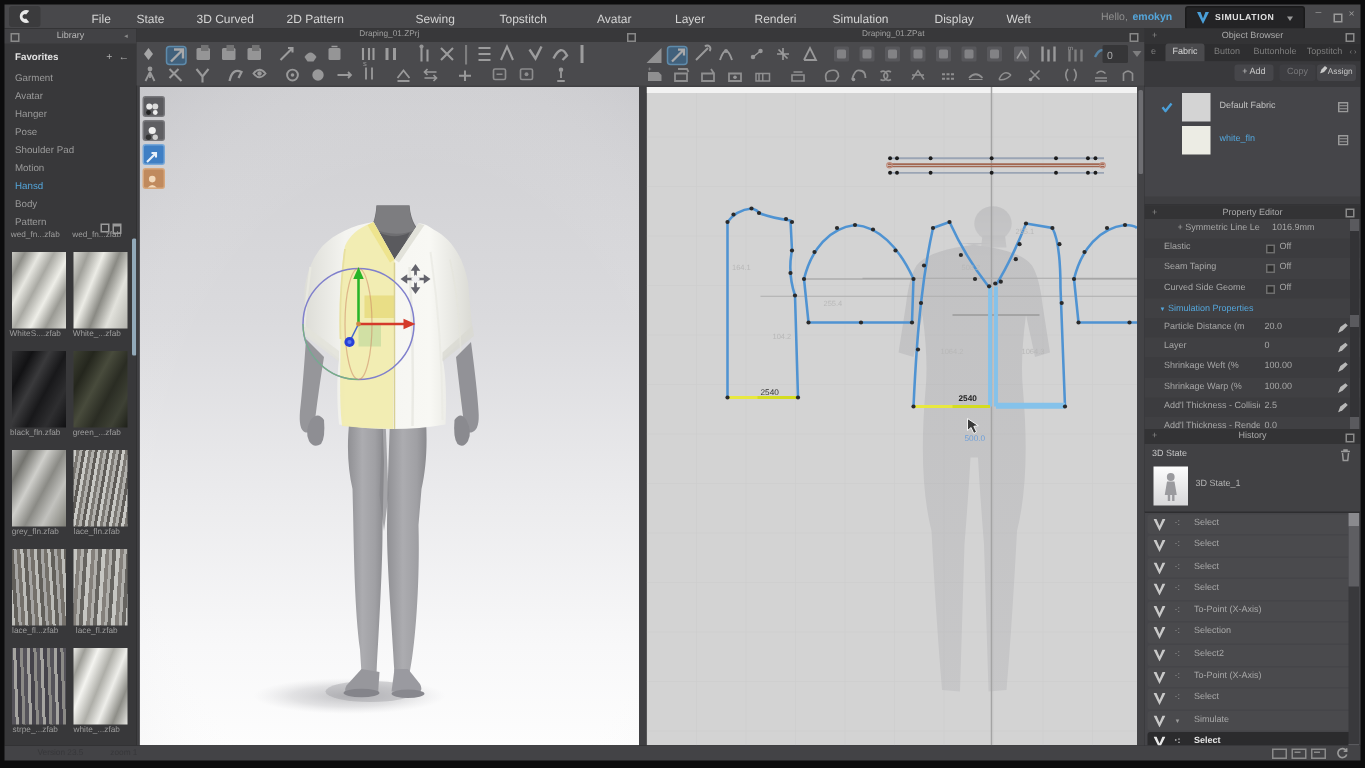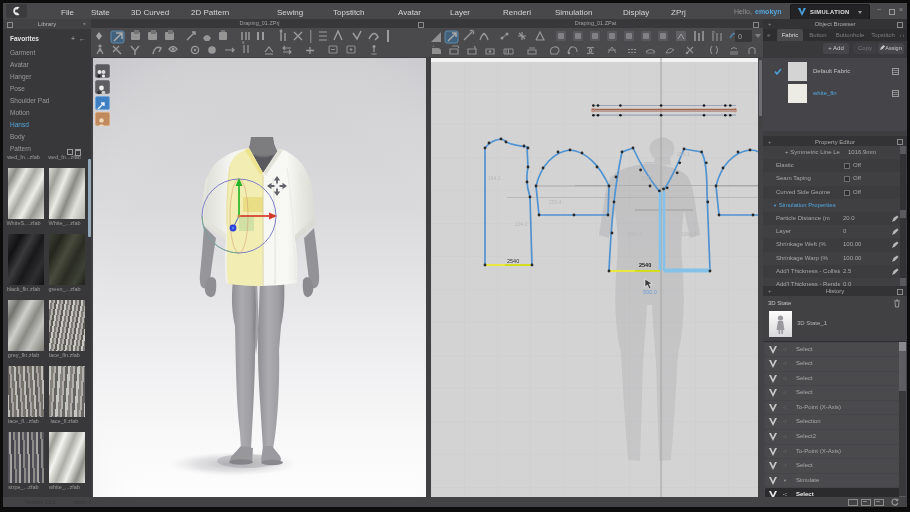--- a/index.html
+++ b/index.html
@@ -76,21 +76,21 @@
     <span class="mi" style="left:88px">State</span>
     <span class="mi" style="left:128px">3D Curved</span>
     <span class="mi" style="left:188px">2D Pattern</span>
     <span class="mi" style="left:274px">Sewing</span>
     <span class="mi" style="left:330px">Topstitch</span>
     <span class="mi" style="left:395px">Avatar</span>
     <span class="mi" style="left:447px">Layer</span>
     <span class="mi" style="left:500px">Renderi</span>
     <span class="mi" style="left:552px">Simulation</span>
     <span class="mi" style="left:620px">Display</span>
-    <span class="mi" style="left:668px">ZPrj</span>
+    <span class="mi" style="left:668px">Weft</span>
     <span class="abs" style="left:731px;top:4.5px;color:#8f8f8f;font-size:7px;">Hello,</span>
     <span class="abs" style="left:752px;top:4.5px;color:#54a6db;font-size:7px;font-weight:bold;">emokyn</span>
     <div class="abs" style="left:787px;top:1px;width:78px;height:14px;background:#232325;border:1px solid #1a1a1b;border-radius:2px;">
       <svg class="abs" style="left:6px;top:2px" width="10" height="10">
         <path d="M1 1 L5 9 L9 1 L6.6 1 L5 5.4 L3.4 1 Z" fill="#4a9fd8"></path>
       </svg>
       <span class="abs" style="left:19px;top:3.5px;color:#e0e0e0;font-size:5.8px;font-weight:bold;letter-spacing:.4px;">SIMULATION</span>
       <span class="abs" style="left:67px;top:6px;width:0;height:0;border-left:2.5px solid transparent;border-right:2.5px solid transparent;border-top:3.5px solid #9a9a9a;"></span>
     </div>
     <span class="abs" style="left:874px;top:2px;color:#999;font-size:7px;">–</span>

